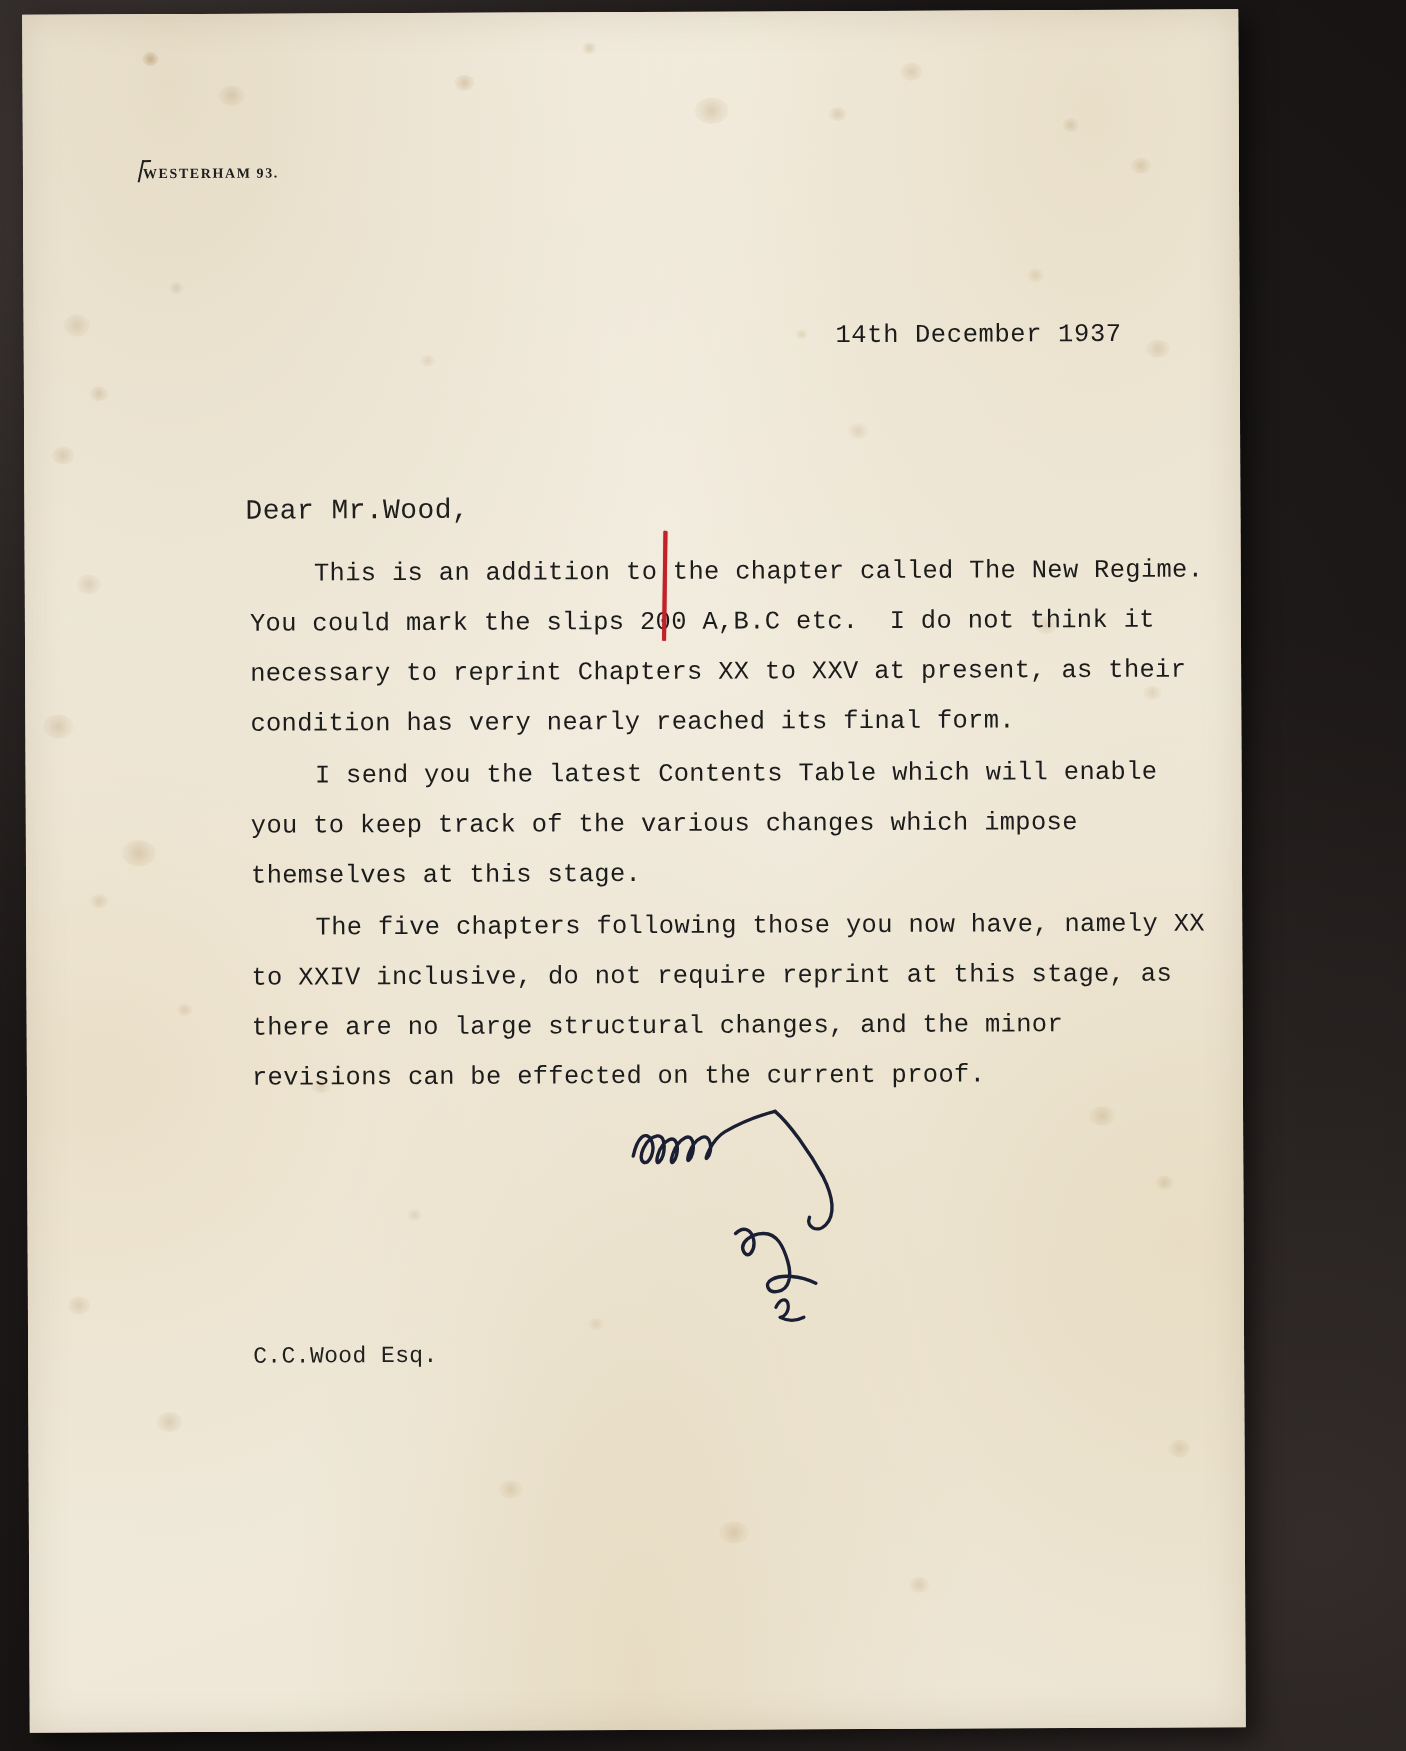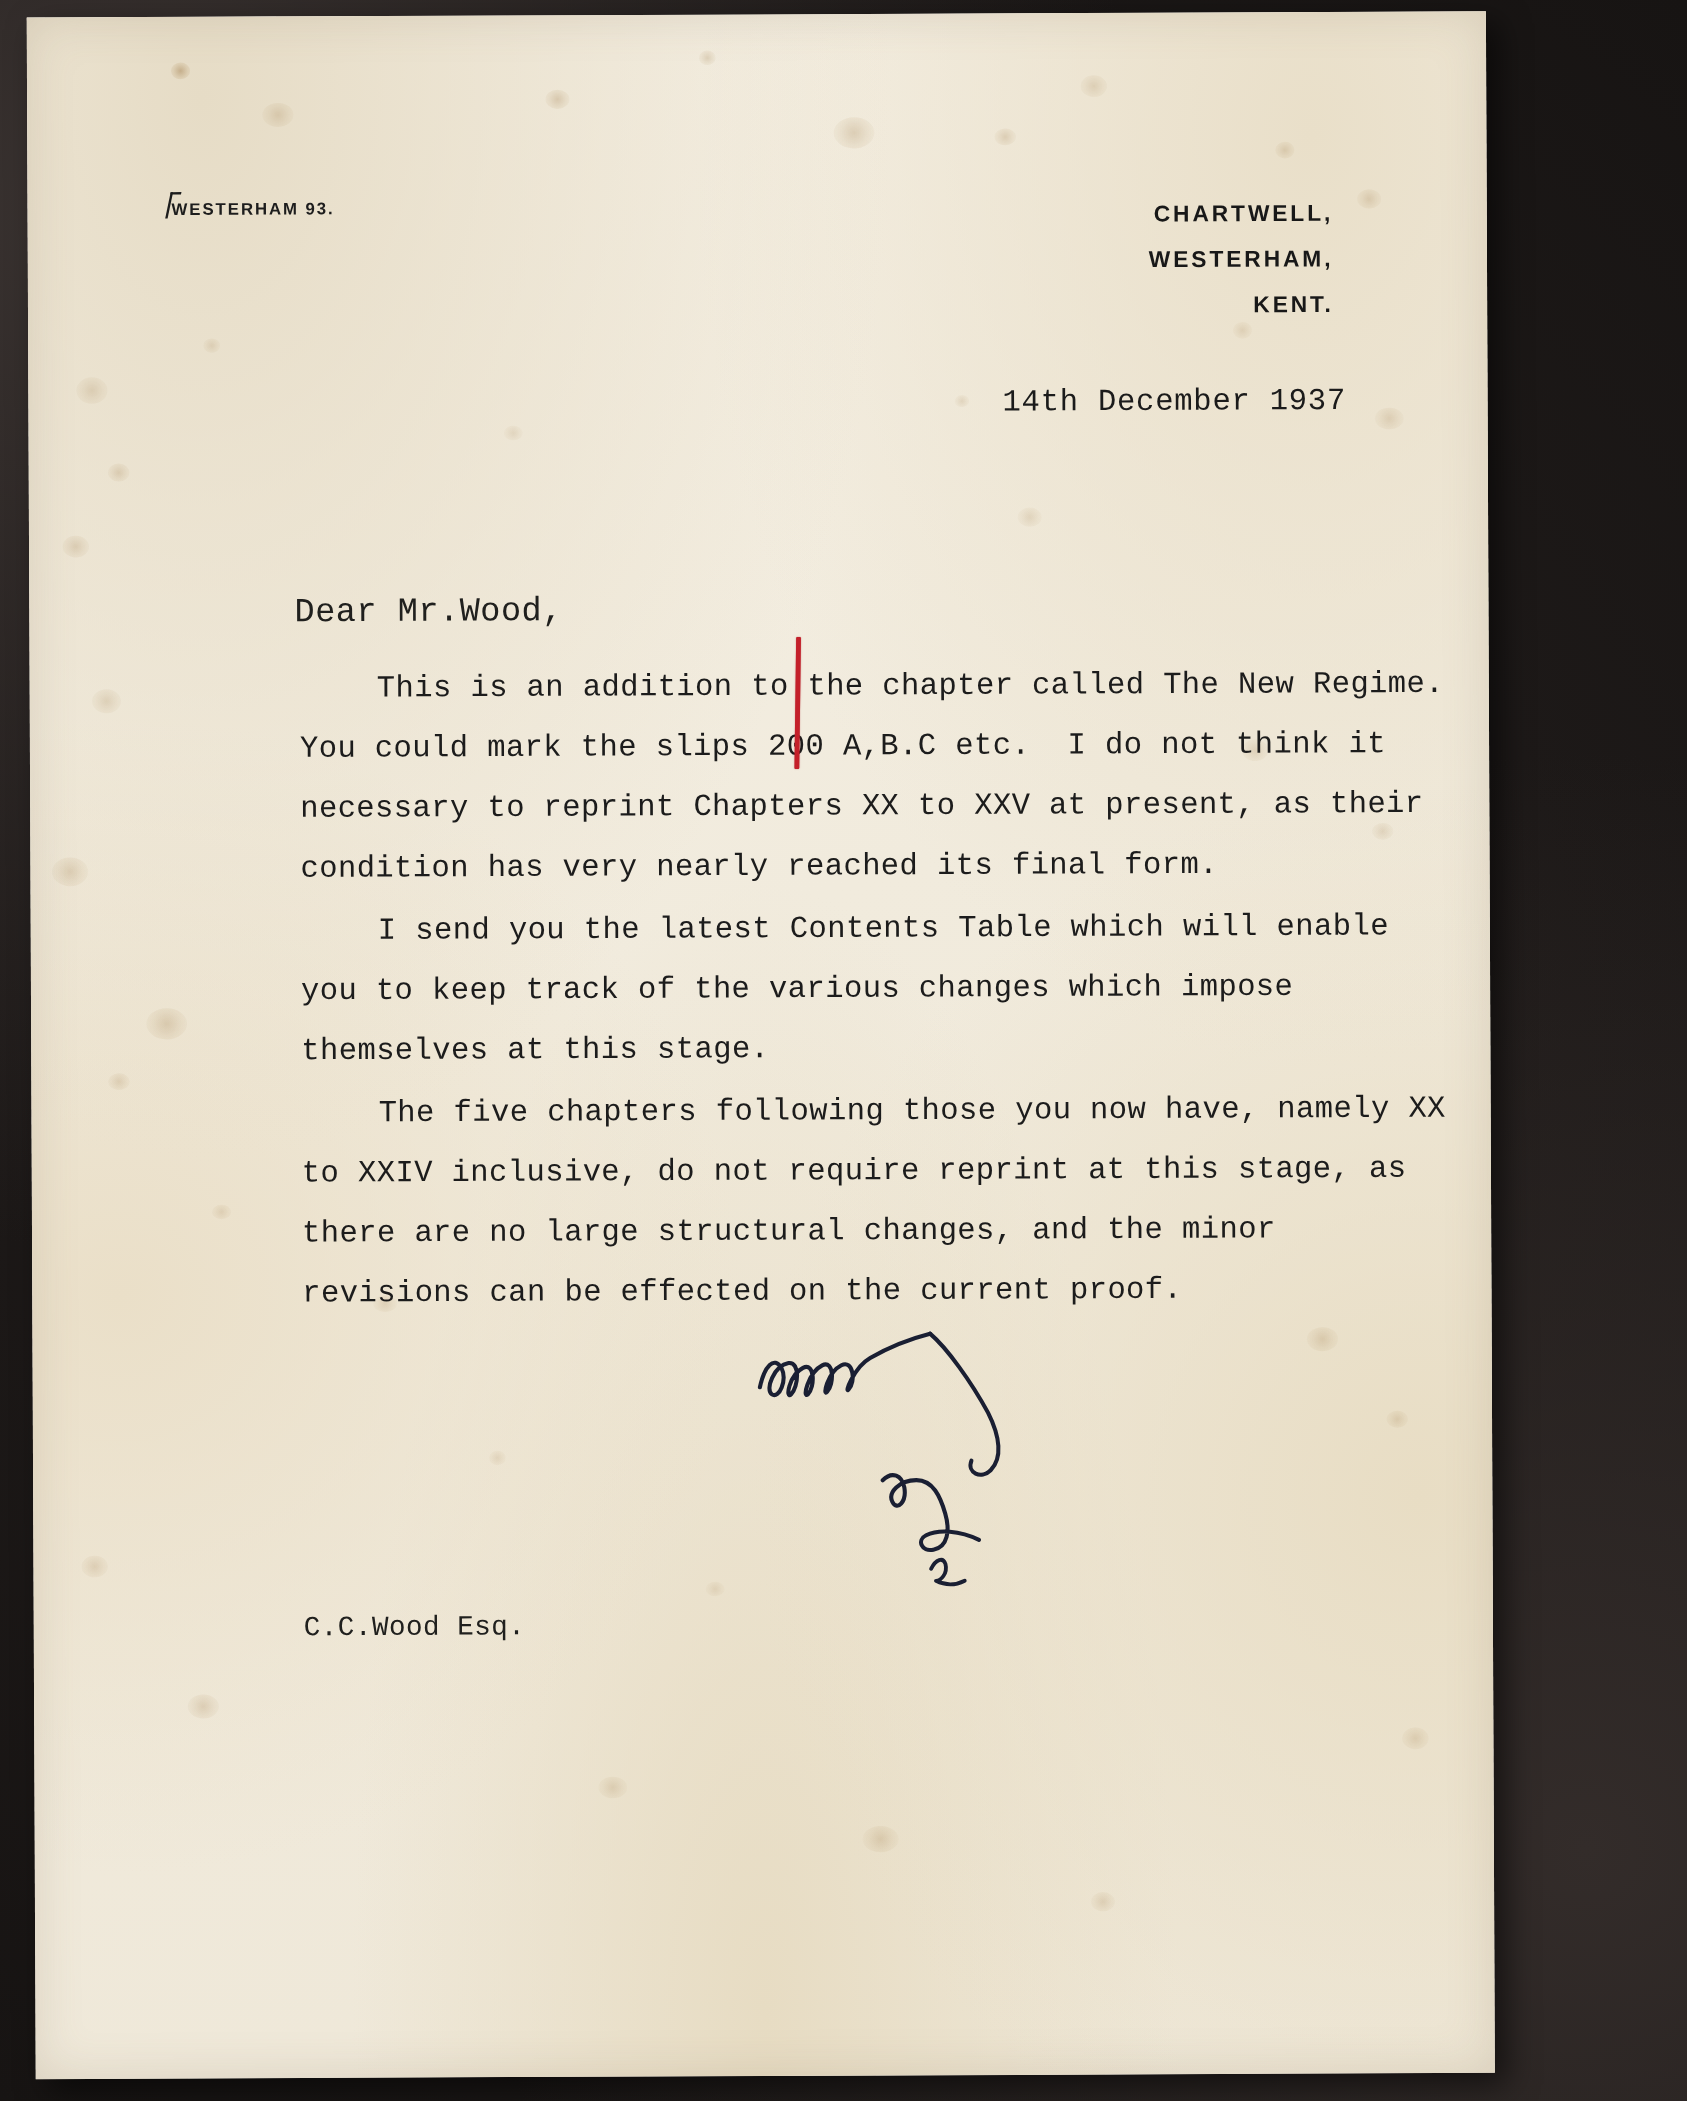--- a/index.html
+++ b/index.html
@@ -86,21 +86,21 @@
     font-size: 19px;
     letter-spacing: 2.4px;
     line-height: 38px;
     color: #181818;
   }
 
   .phone {
     position: absolute;
     left: 120px;
     top: 152px;
-    font-family: Liberation Sans, sans-serif;
+    font-family: Liberation Serif, serif;
     font-weight: bold;
     font-size: 14px;
     letter-spacing: 1.6px;
     color: #1d1d1d;
   }
   .phone-bracket {
     position: absolute;
     left: 117px;
     top: 146px;
     width: 7px;
@@ -226,25 +226,20 @@
       <div class="spot" style="left:1140px; top:1430px; width:22px; height:18px; opacity:.45"></div>
       <div class="spot" style="left:380px;  top:1196px; width:14px; height:12px; opacity:.35"></div>
       <div class="spot" style="left:560px;  top:1306px; width:16px; height:12px; opacity:.35"></div>
     </div>
 
     <div id="content">
 
       <div class="phone-bracket"></div>
       <div class="phone">WESTERHAM 93.</div>
 
-      <div class="letterhead">
-        <div>CHARTWELL,</div>
-        <div>WESTERHAM,</div>
-        <div>KENT.</div>
-      </div>
 
       <div class="date">14th December 1937</div>
 
       <div class="salutation">Dear Mr.Wood,</div>
 
       <div class="body">
         <p class="para">This is an addition to the chapter called The New Regime.  You could mark the slips 200 A,B.C etc.  I do not think it necessary to reprint Chapters XX to XXV at present, as their condition has very nearly reached its final form.</p>
         <p class="para">I send you the latest Contents Table which will enable you to keep track of the various changes which impose themselves at this stage.</p>
         <p class="para">The five chapters following those you now have, namely XX to XXIV inclusive, do not require reprint at this stage, as there are no large structural changes, and the minor revisions can be effected on the current proof.</p>
       </div>

